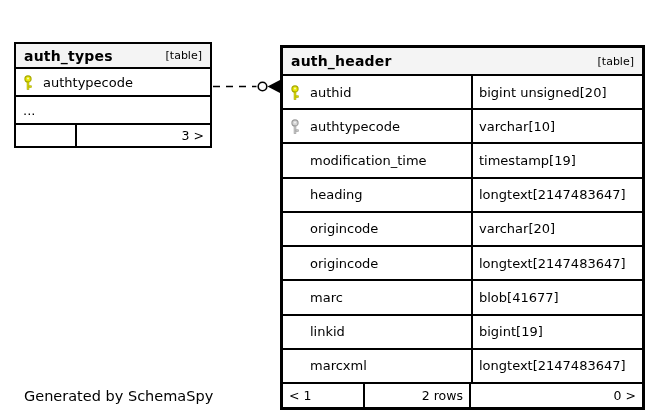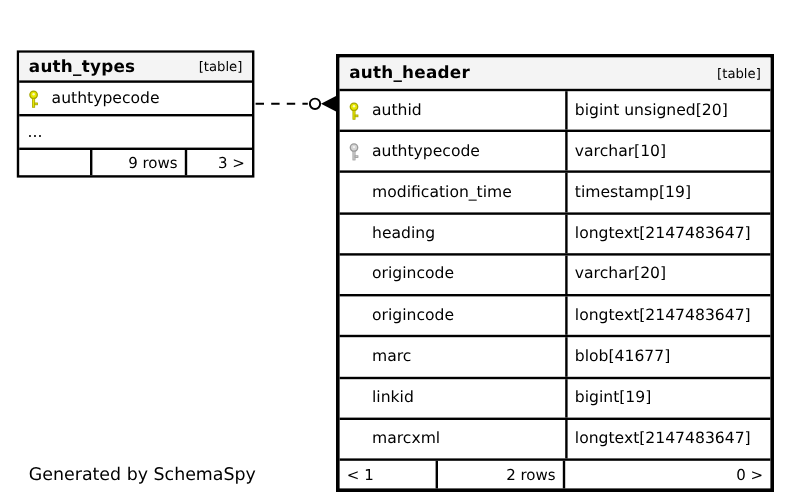--- a/index.html
+++ b/index.html
@@ -78,21 +78,20 @@
             <rect x="4.1" y="7" width="1.8" height="7.4" fill="#e8e800" stroke="#a6a600" stroke-width="0.7"></rect>
             <rect x="5.9" y="10.8" width="2.4" height="1.5" fill="#e8e800" stroke="#a6a600" stroke-width="0.7"></rect>
           </svg>
         </span>
         <span>authtypecode</span>
       </div>
     </div>
     <div class="ellipsis-row">...</div>
     <div class="ent-footer">
       <div class="cell l sep cell-blank"></div>
-      <div class="cell r sep cell-rows">9 rows</div>
       <div class="cell r cell-out">3 &gt;</div>
     </div>
   </div>
 
   <div class="entity thick" id="tbl-auth-header">
     <div class="ent-header">
       <span class="ent-name">auth_header</span>
       <span class="ent-tag">[table]</span>
     </div>
 

